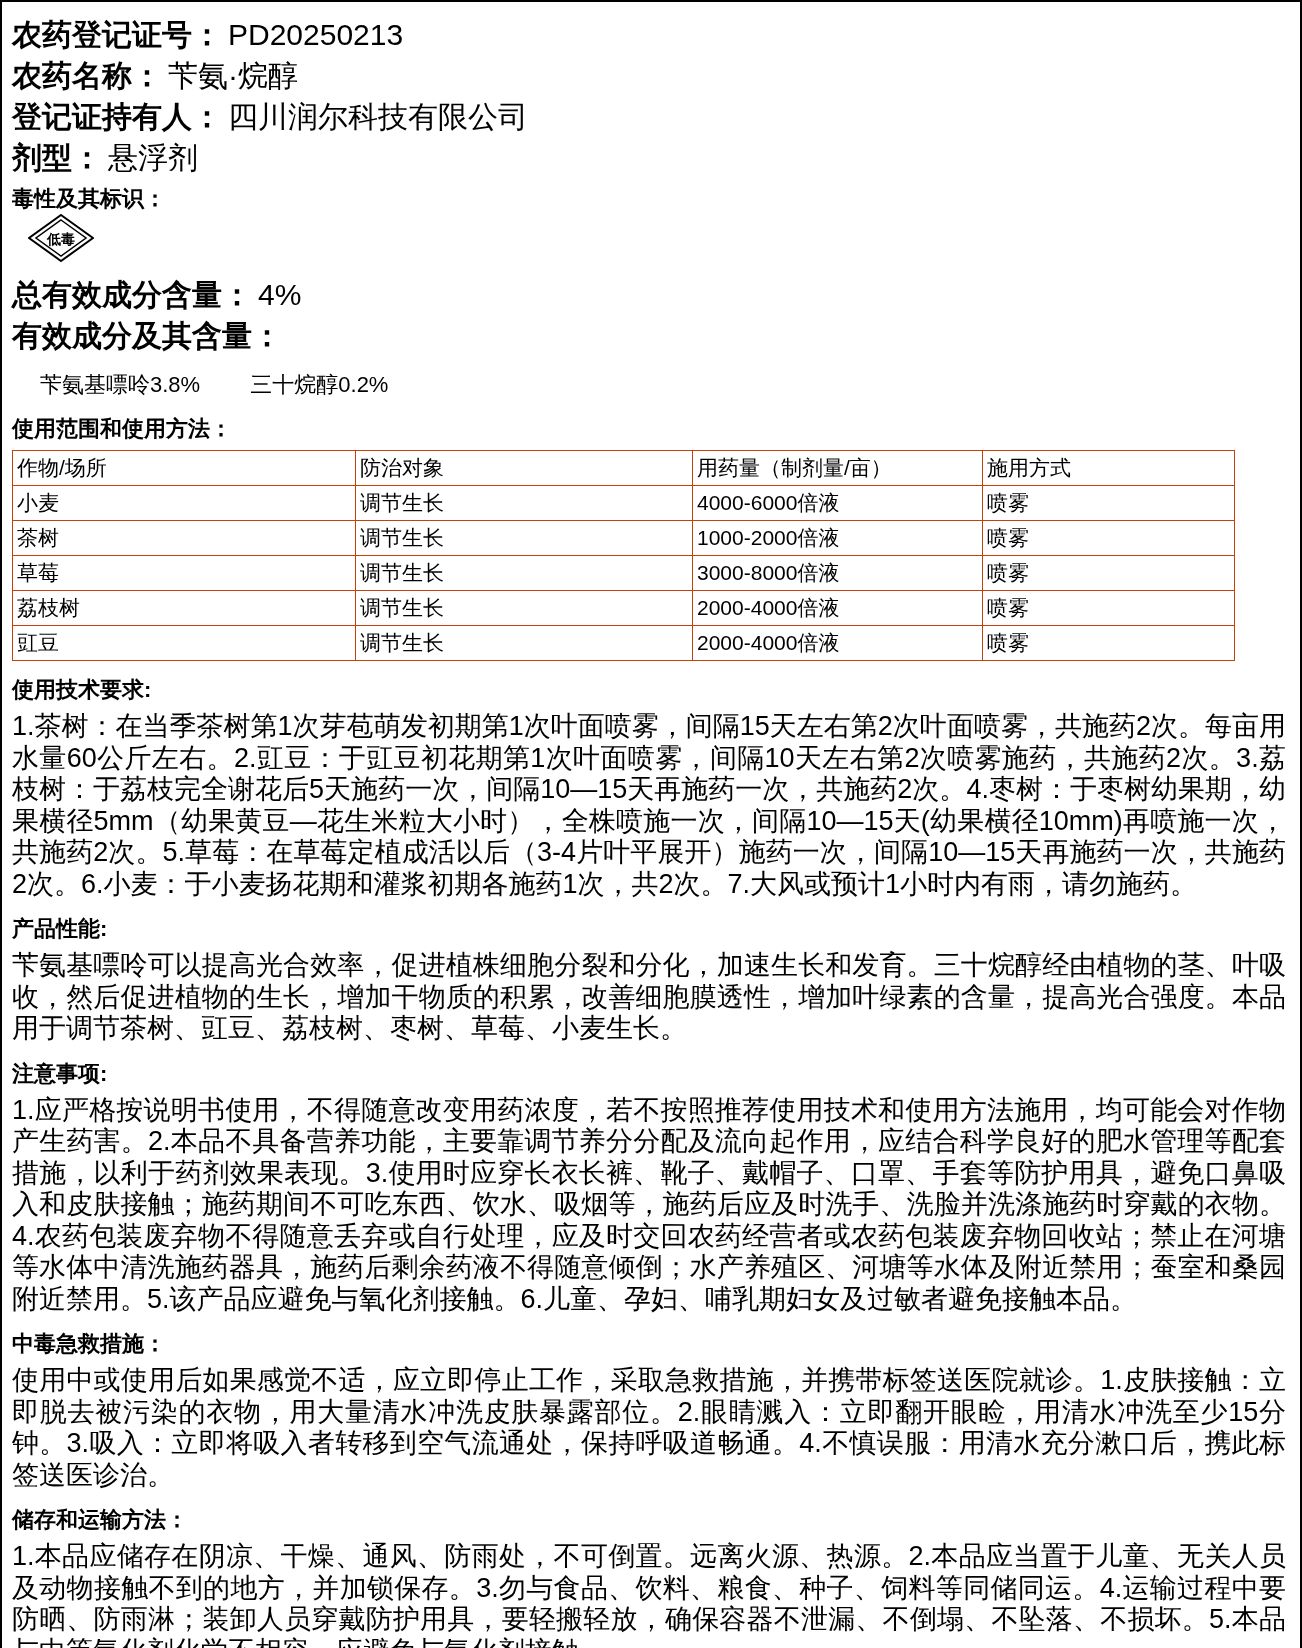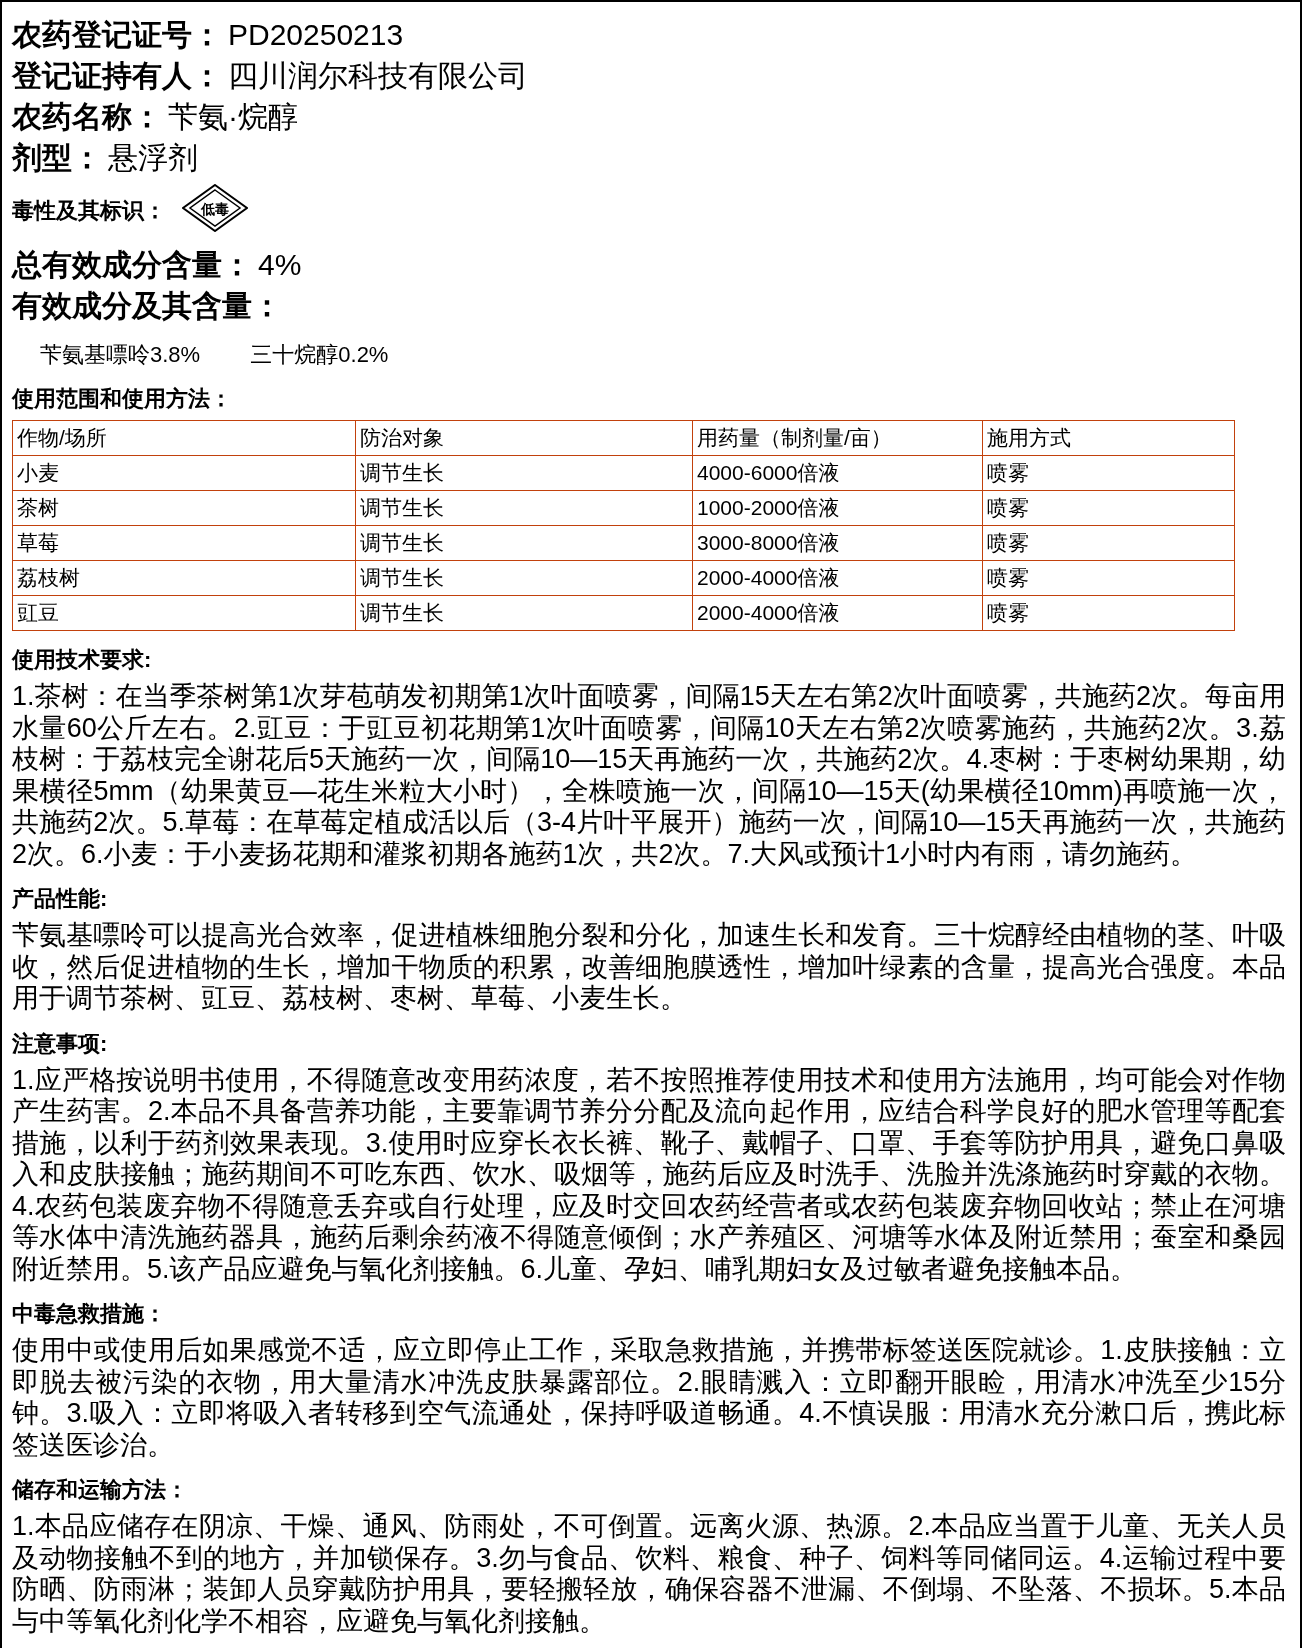--- a/index.html
+++ b/index.html
@@ -17,23 +17,23 @@
     display:flex;
     align-items:baseline;
     margin:12px 0;
     font-size:30px;
     line-height:29px;
   }
   .kv .lbl{font-weight:bold;}
   .kv .val{font-weight:normal;margin-left:6px;}
   .tox-row{
     display:flex;
-    align-items:center;
     margin:10px 0 6px 0;
     font-size:22px;
+    flex-direction:column;
   }
   .tox-row .lbl{font-weight:bold;}
   .tox-icon{margin-left:16px;display:inline-block;}
   .ingredients{
     font-size:22px;
     margin:10px 0 14px 28px;
   }
   .ingredients span{margin-right:44px;}
   .section-title{
     font-weight:bold;
@@ -81,27 +81,27 @@
 <body>
 
 <div class="page">
 
   <div class="kv">
     <span class="lbl">农药登记证号：</span>
     <span class="val">PD20250213</span>
   </div>
 
   <div class="kv">
+    <span class="lbl">农药名称：</span>
+    <span class="val">苄氨·烷醇</span>
+  </div>
+
+  <div class="kv">
     <span class="lbl">登记证持有人：</span>
     <span class="val">四川润尔科技有限公司</span>
-  </div>
-
-  <div class="kv">
-    <span class="lbl">农药名称：</span>
-    <span class="val">苄氨·烷醇</span>
   </div>
 
   <div class="kv">
     <span class="lbl">剂型：</span>
     <span class="val">悬浮剂</span>
   </div>
 
   <div class="tox-row">
     <span class="lbl">毒性及其标识：</span>
     <span class="tox-icon">

